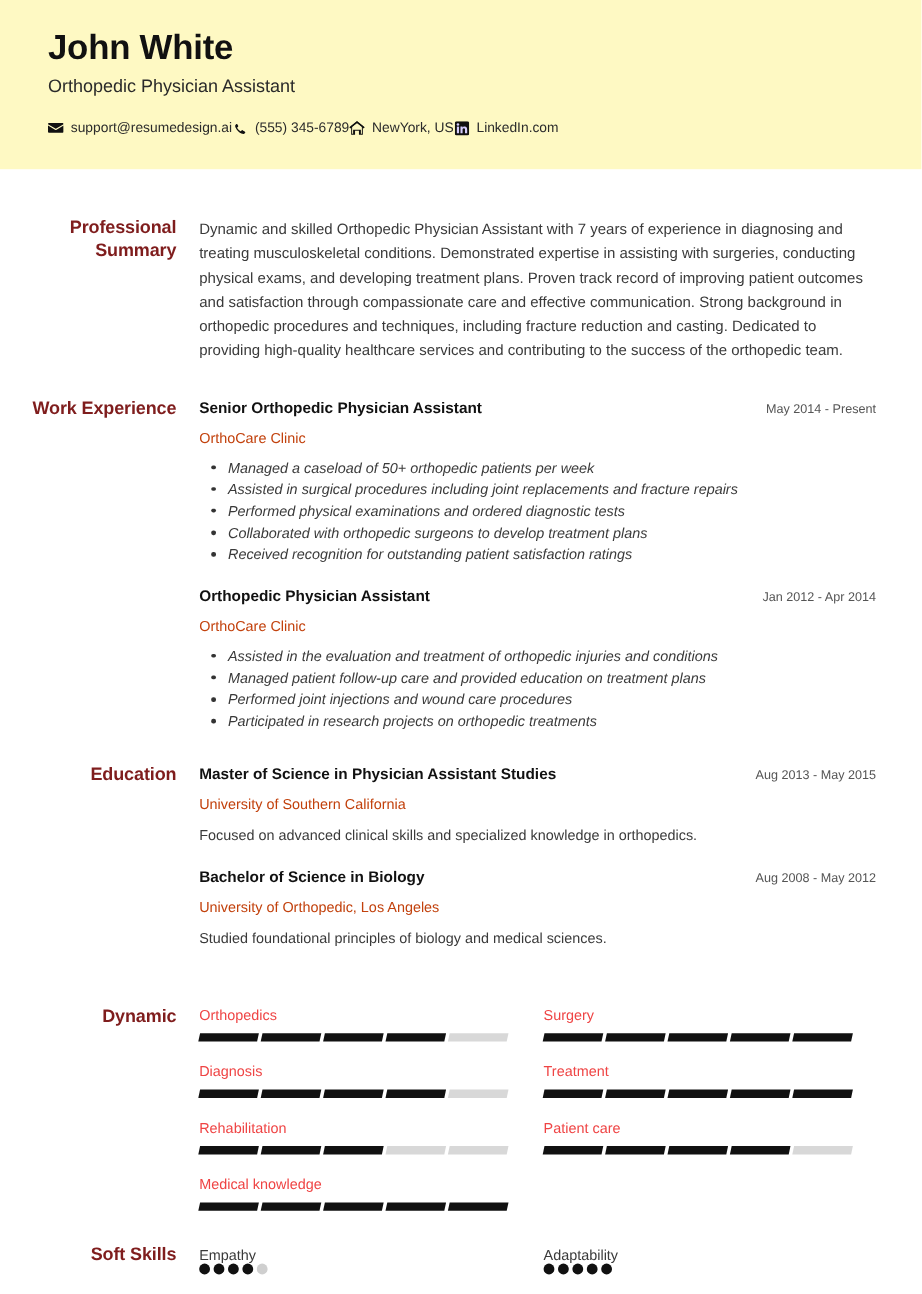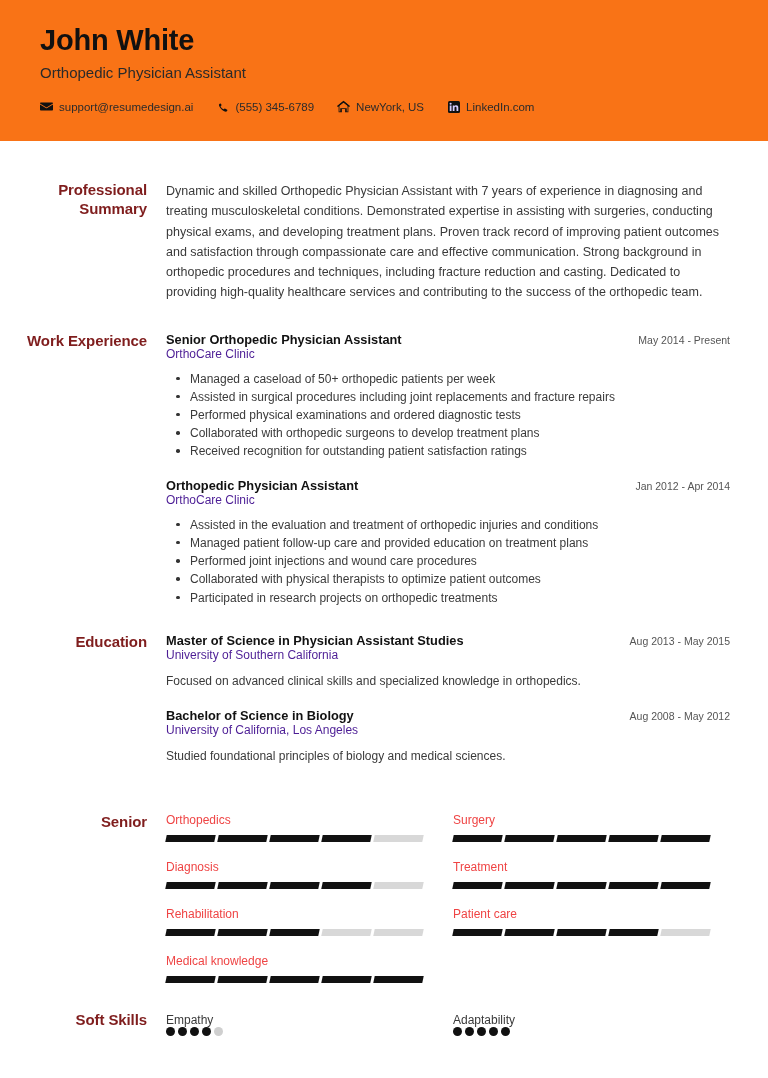--- a/index.html
+++ b/index.html
@@ -12,42 +12,41 @@
 
   body {
     font-family: "Liberation Sans", sans-serif;
     color: #333333;
     -webkit-font-smoothing: antialiased;
     overflow: hidden;
   }
 
   
   .header {
-    background: #f97316;
+    background: #fef9c3;
     padding: 24px 40px 22px 40px;
     height: 141px;
   }
   .full-name {
     font-size: 29px;
     font-weight: bold;
     color: #111111;
     letter-spacing: -0.2px;
     line-height: 1.15;
     margin-bottom: 7px;
   }
   .job-title {
     font-size: 15px;
     color: #2a2a2a;
     font-weight: 400;
     margin-bottom: 19px;
   }
   .contact-row {
     display: flex;
     align-items: center;
-    gap: 23px;
     flex-wrap: wrap;
   }
   .contact-item {
     display: flex;
     align-items: center;
     gap: 6px;
     font-size: 11.5px;
     color: #2b2b2b;
     white-space: nowrap;
   }
@@ -112,26 +111,27 @@
     color: #111111;
   }
   .entry-dates {
     font-size: 10.5px;
     color: #555555;
     white-space: nowrap;
     flex: 0 0 auto;
   }
   .entry-org {
     font-size: 12px;
-    color: #4c1d95;
-    margin-top: 0;
+    color: #c2410c;
+    margin-top: 11px;
   }
   .entry-bullets {
     list-style: none;
     margin-top: 9px;
+    font-style: italic;
   }
   .entry-bullets li {
     position: relative;
     font-size: 12px;
     line-height: 1.52;
     color: #3a3a3a;
     padding-left: 24px;
   }
   .entry-bullets li::before {
     content: "";
@@ -295,21 +295,20 @@
         <div class="entry">
           <div class="entry-head">
             <div class="entry-title">Orthopedic Physician Assistant</div>
             <div class="entry-dates">Jan 2012 - Apr 2014</div>
           </div>
           <div class="entry-org">OrthoCare Clinic</div>
           <ul class="entry-bullets">
             <li>Assisted in the evaluation and treatment of orthopedic injuries and conditions</li>
             <li>Managed patient follow-up care and provided education on treatment plans</li>
             <li>Performed joint injections and wound care procedures</li>
-            <li>Collaborated with physical therapists to optimize patient outcomes</li>
             <li>Participated in research projects on orthopedic treatments</li>
           </ul>
         </div>
       </div>
   </div>
 
   <div class="section" id="sec-education">
     <div class="section-label">Education</div>
     <div class="section-body" id="education-entries">
         <div class="entry">
@@ -318,28 +317,28 @@
             <div class="entry-dates">Aug 2013 - May 2015</div>
           </div>
           <div class="entry-org">University of Southern California</div>
           <div class="entry-desc">Focused on advanced clinical skills and specialized knowledge in orthopedics.</div>
         </div>
         <div class="entry">
           <div class="entry-head">
             <div class="entry-title">Bachelor of Science in Biology</div>
             <div class="entry-dates">Aug 2008 - May 2012</div>
           </div>
-          <div class="entry-org">University of California, Los Angeles</div>
+          <div class="entry-org">University of Orthopedic, Los Angeles</div>
           <div class="entry-desc">Studied foundational principles of biology and medical sciences.</div>
         </div>
       </div>
   </div>
 
   <div class="section" id="sec-skills">
-    <div class="section-label">Senior</div>
+    <div class="section-label">Dynamic</div>
     <div class="section-body">
       <div class="skill-grid" id="skill-grid">
           <div class="skill-item">
             <div class="skill-name">Orthopedics</div>
             <div class="bar-track">
               <div class="bar-seg on"></div>
               <div class="bar-seg on"></div>
               <div class="bar-seg on"></div>
               <div class="bar-seg on"></div>
               <div class="bar-seg"></div>

